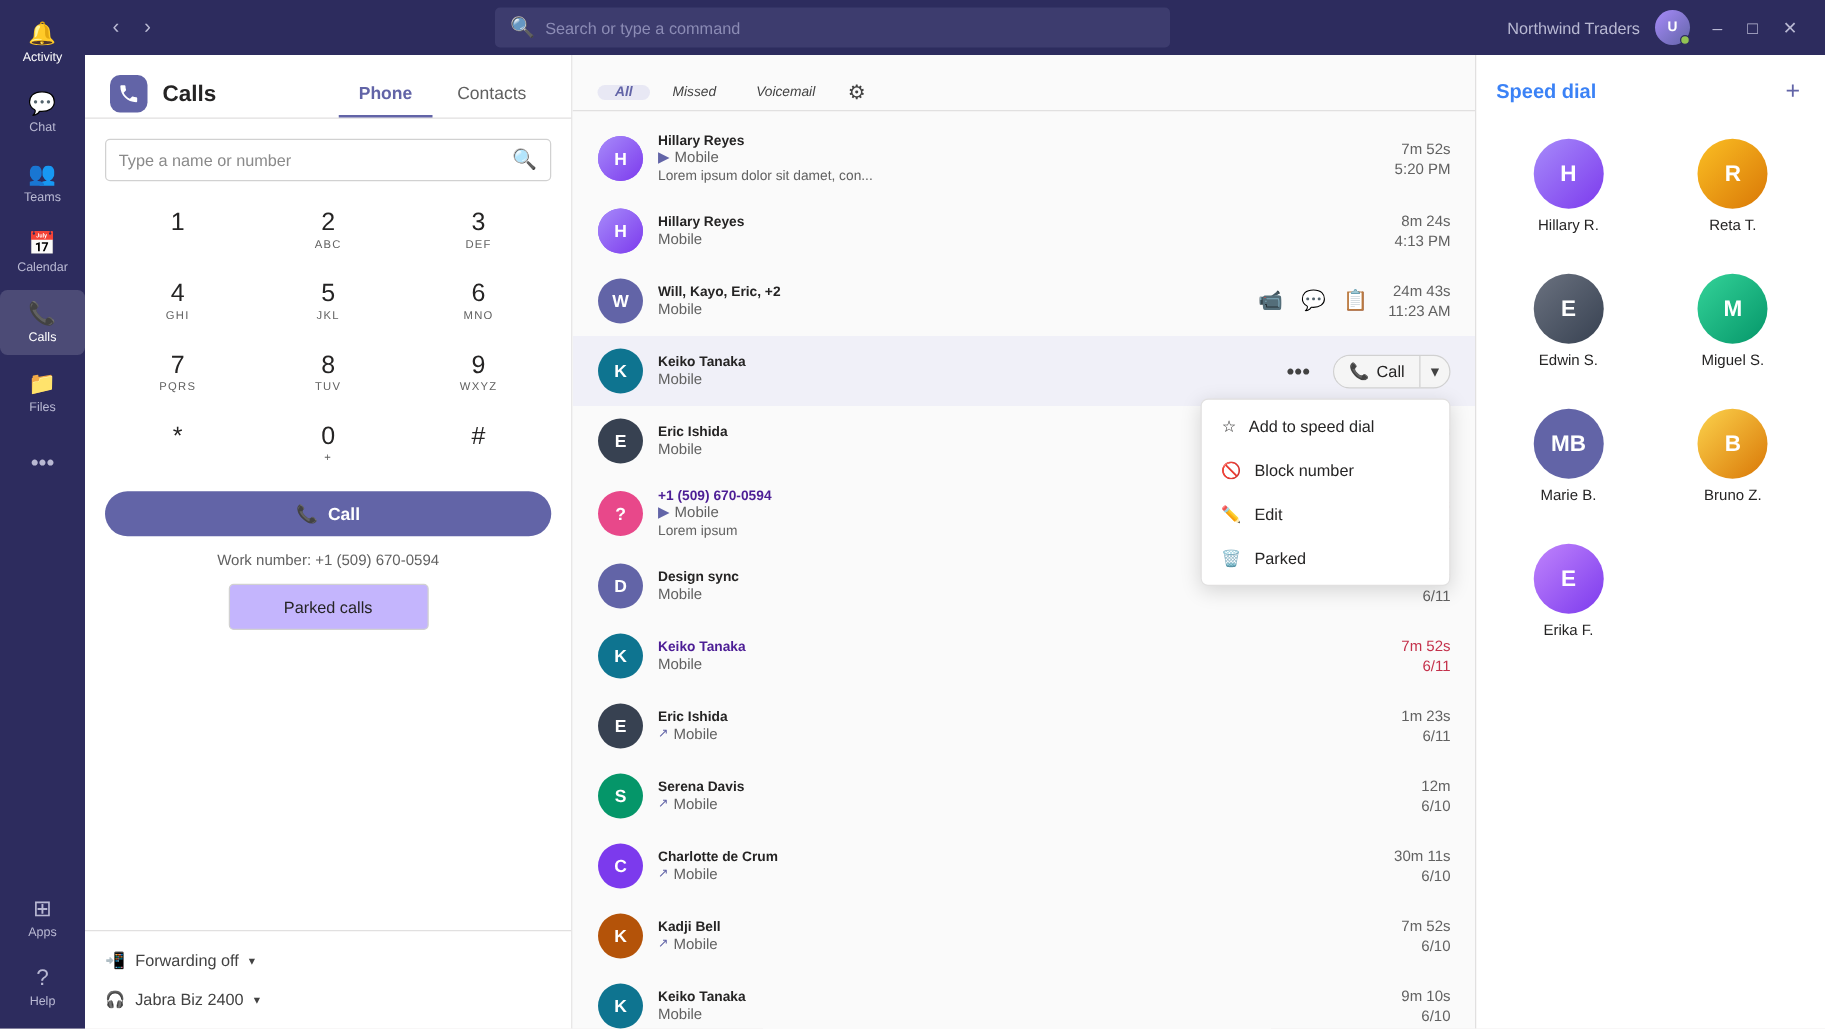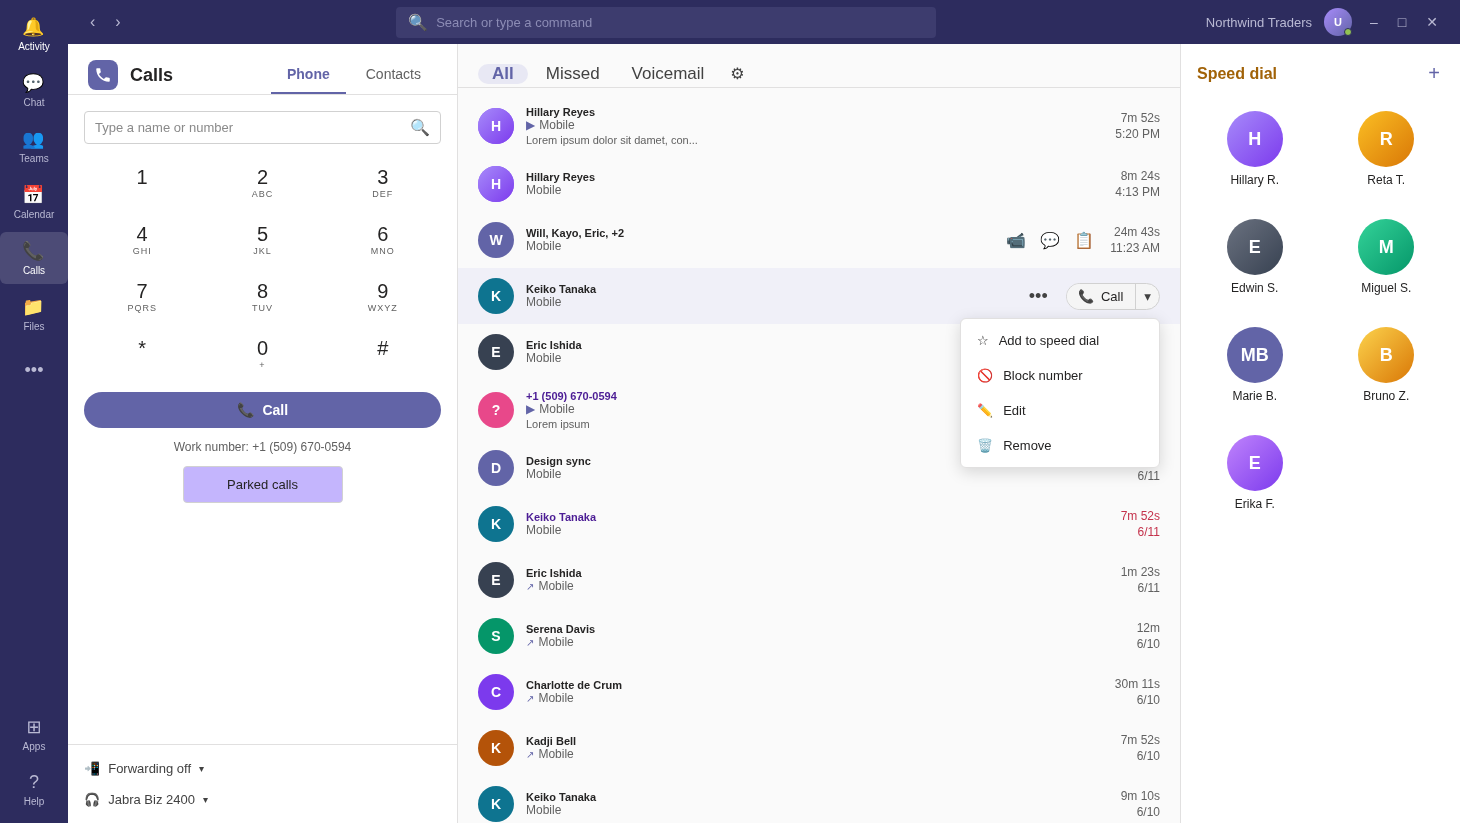--- a/index.html
+++ b/index.html
@@ -303,25 +303,26 @@
       flex: 1;
     }
     .filter-tabs {
       display: flex;
       gap: 4px;
       align-items: center;
     }
     .filter-tab {
       padding: 0 14px;
       border-radius: 16px;
-      font-size: 17px;
+      font-size: 11px;
       cursor: pointer;
       border: none;
       background: transparent;
       color: #424242;
+      font-style: italic;
     }
     .filter-tab.active {
       background: #e8e8f4;
       color: #6264a7;
       font-weight: 600;
     }
     .filter-btn {
       background: none;
       border: none;
       cursor: pointer;
@@ -477,21 +478,21 @@
     }
     .speed-dial-header {
       display: flex;
       align-items: center;
       justify-content: space-between;
       margin-bottom: 16px;
     }
     .speed-dial-title {
       font-size: 16px;
       font-weight: 600;
-      color: #a16207;
+      color: #3b82f6;
     }
     .add-btn {
       background: none;
       border: none;
       cursor: pointer;
       color: #6264a7;
       font-size: 20px;
       padding: 2px 4px;
       border-radius: 4px;
     }
@@ -784,21 +785,21 @@
             <div class="context-menu-item">
               <span>🚫</span>
               <span>Block number</span>
             </div>
             <div class="context-menu-item">
               <span>✏️</span>
               <span>Edit</span>
             </div>
             <div class="context-menu-item">
               <span>🗑️</span>
-              <span>Remove</span>
+              <span>Parked</span>
             </div>
           </div>
         </div>
 
         <div class="call-item">
           <div class="call-avatar" style="background:#374151;width:36px;height:36px;border-radius:50%;display:flex;align-items:center;justify-content:center;color:#fff;font-size:14px;font-weight:600;">E</div>
           <div class="call-info">
             <div class="call-name">Eric Ishida</div>
             <div class="call-sub">Mobile</div>
           </div>

